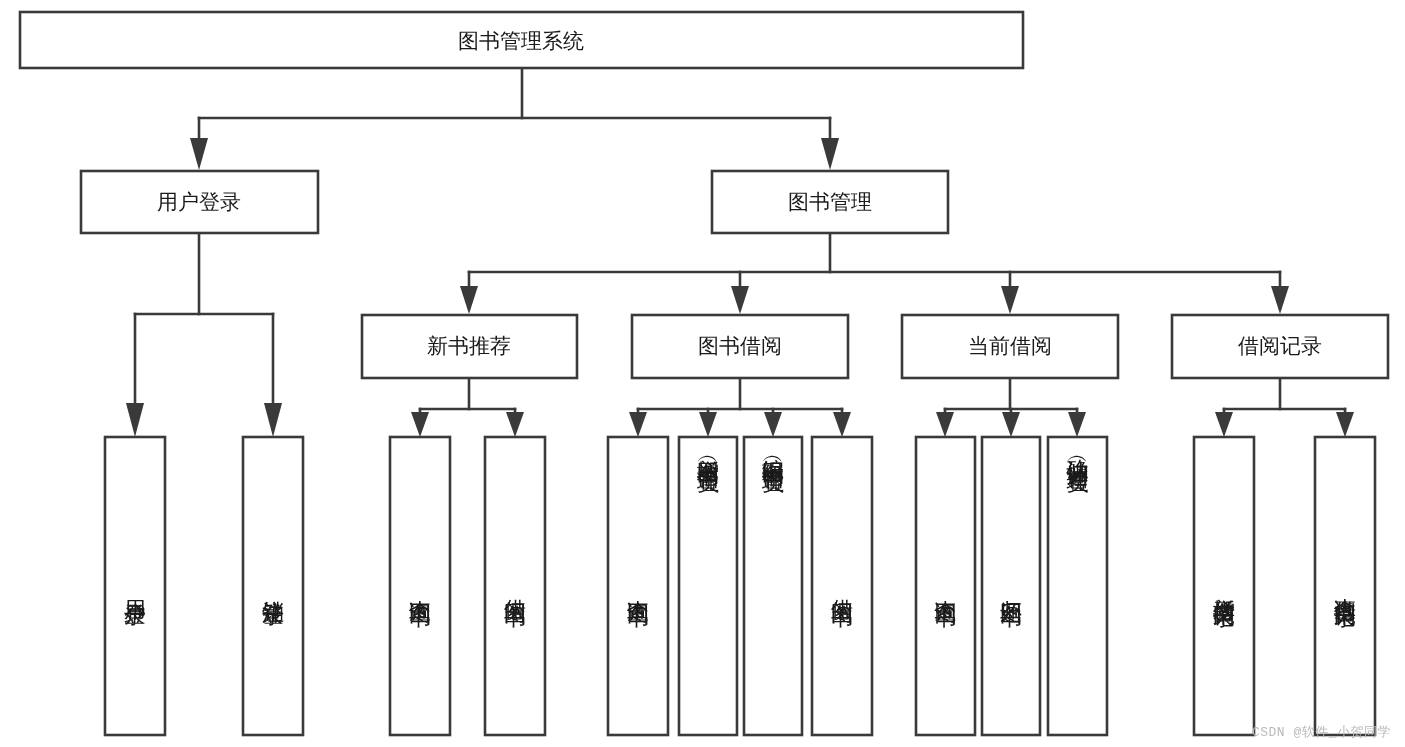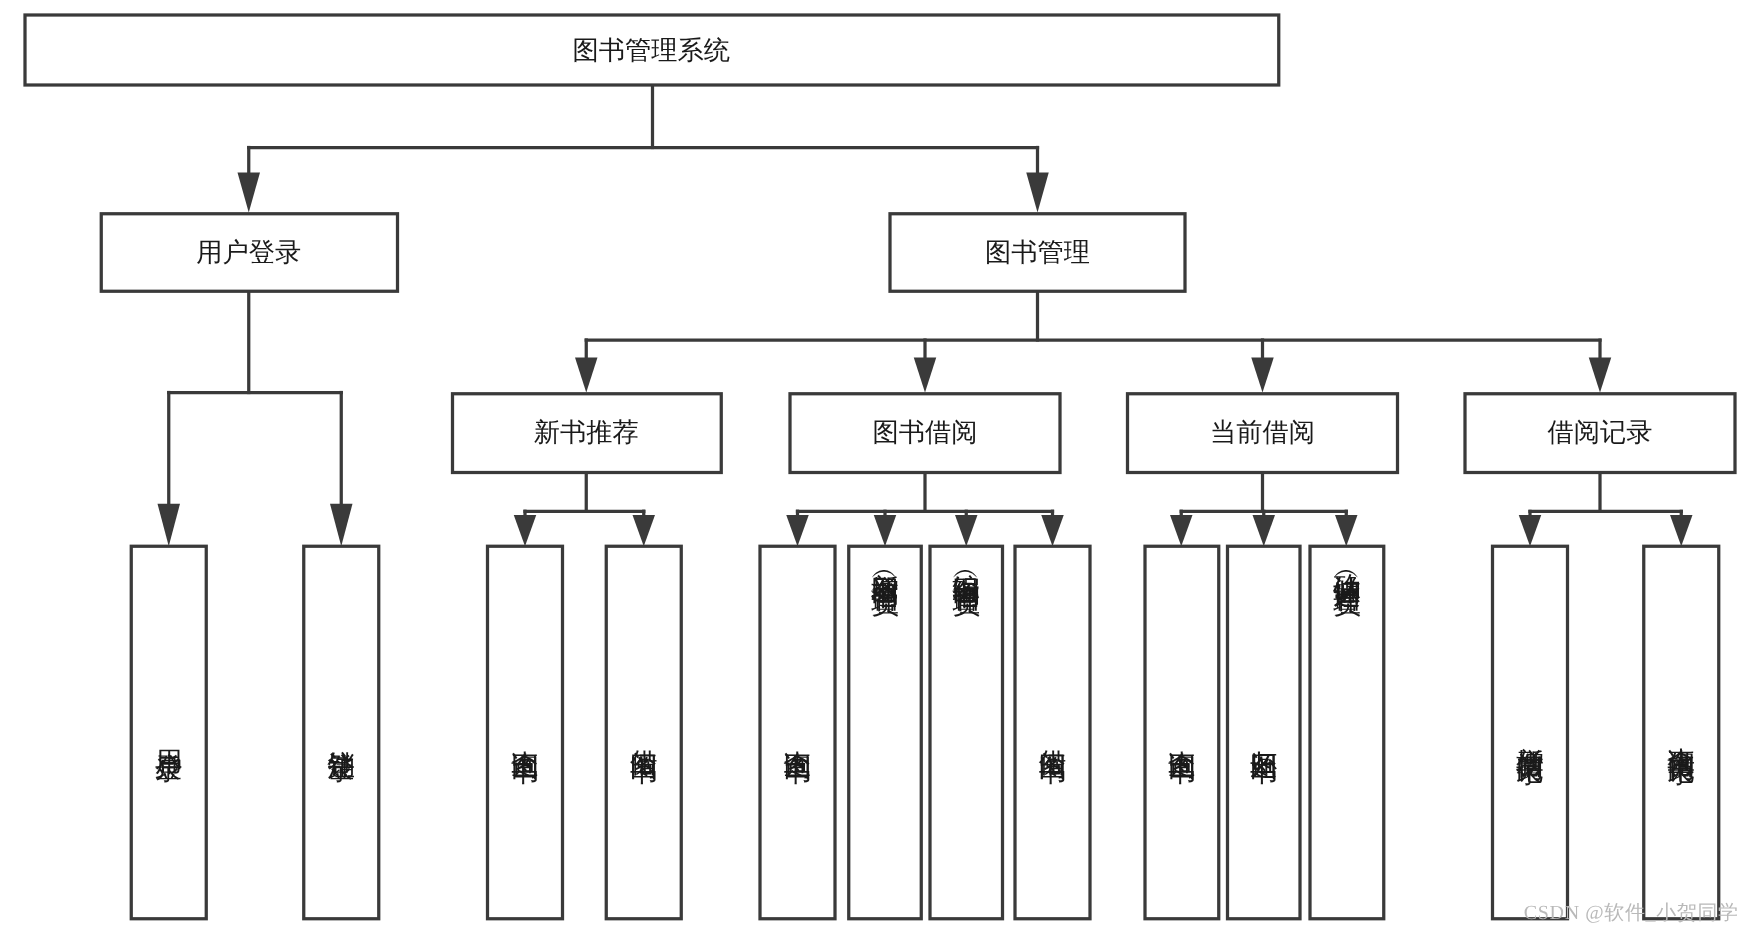--- a/index.html
+++ b/index.html
@@ -67,22 +67,22 @@
     font-family: "Liberation Sans", "DejaVu Sans", sans-serif;
     font-size: 22px;
     color: #1a1a1a;
     line-height: 1;
     white-space: nowrap;
   }
   #watermark {
     position: absolute;
     right: 14px;
     bottom: 6px;
-    font-family: Liberation Serif, serif;
-    font-size: 16px;
+    font-family: Liberation Mono, monospace;
+    font-size: 13px;
     color: #b9b9b9;
     letter-spacing: 0.5px;
     white-space: nowrap;
     pointer-events: none;
   }
 </style>
 </head>
 <body>
 
 <div id="diagram-root">

